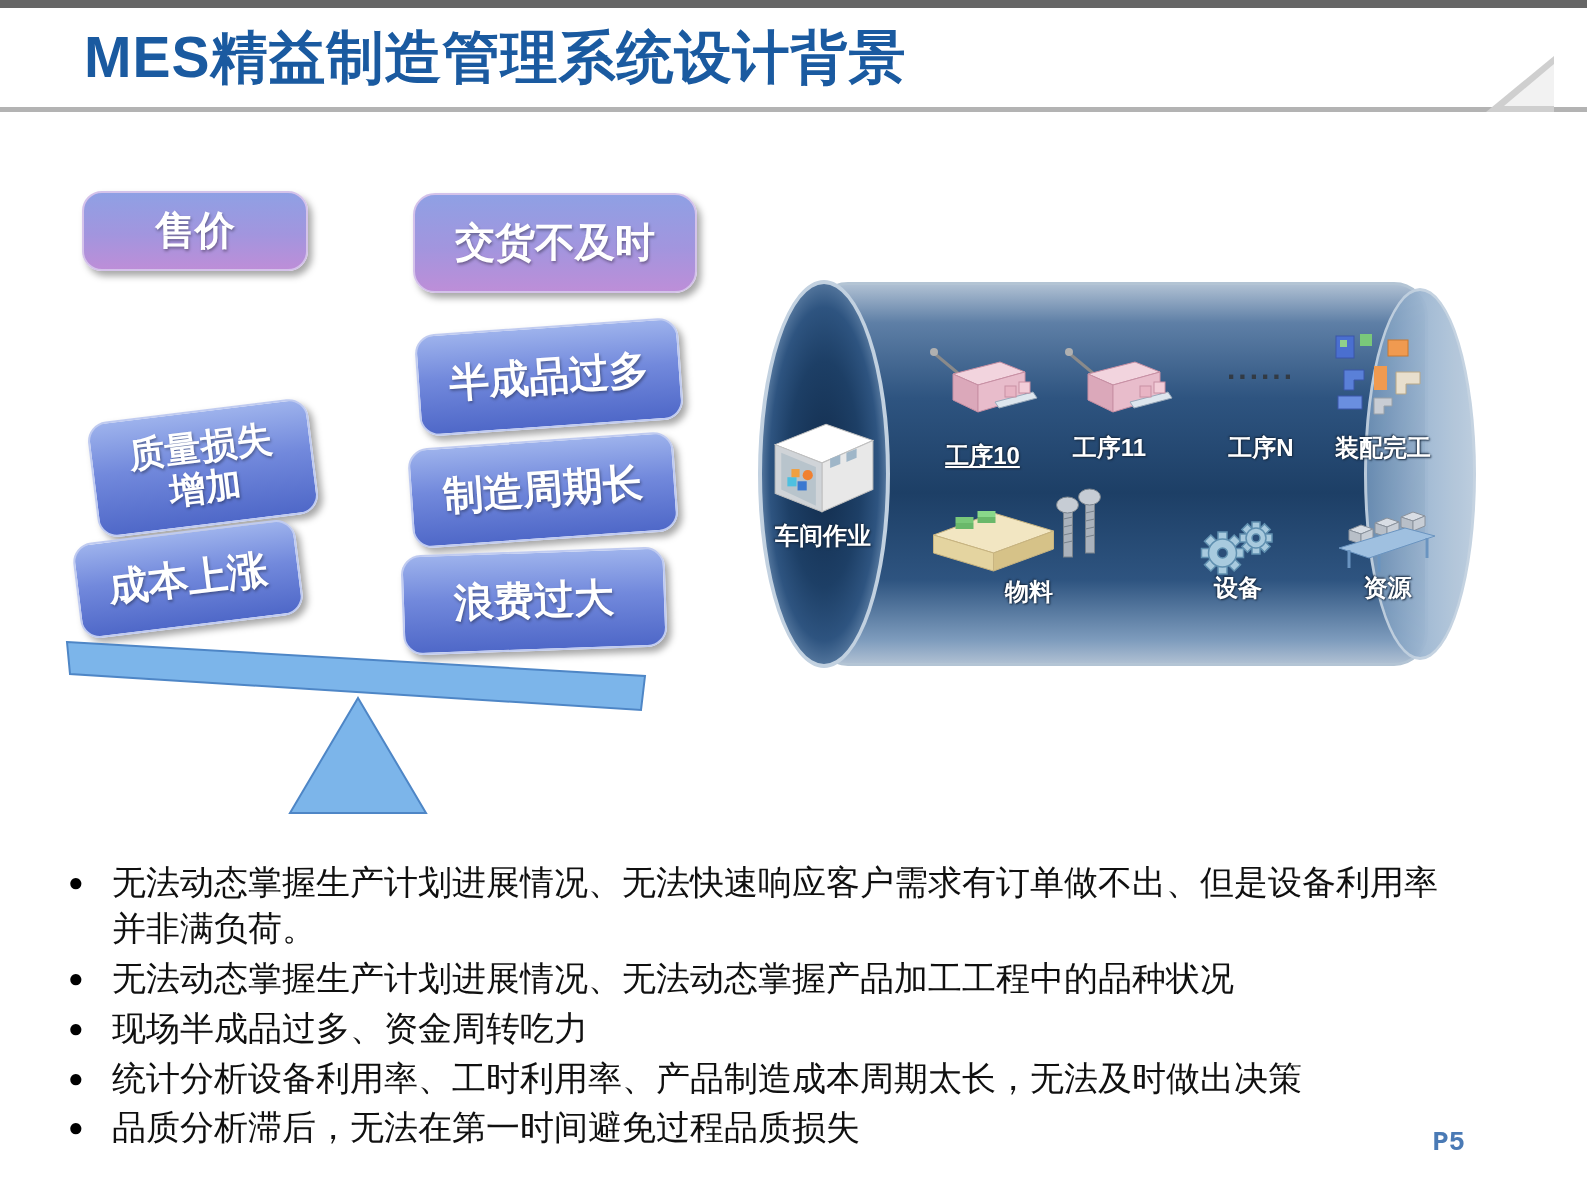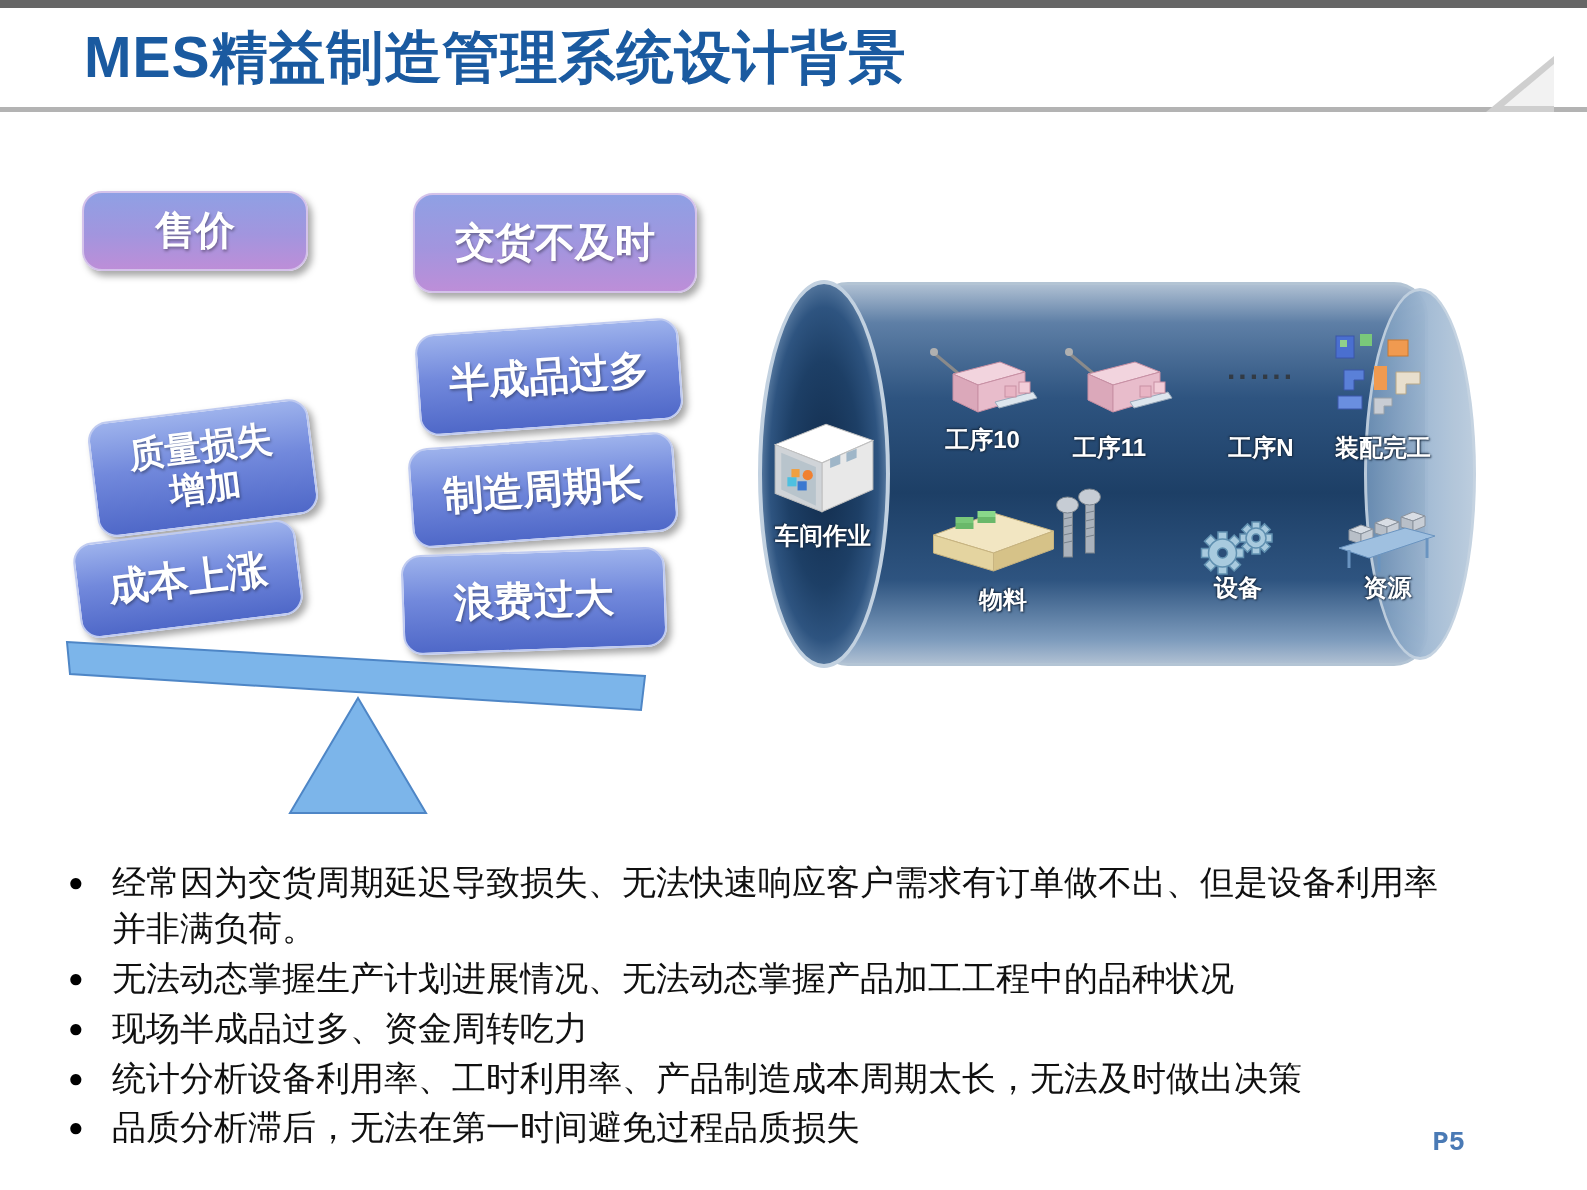--- a/index.html
+++ b/index.html
@@ -33,21 +33,21 @@
   }
   .box.purple {
     background:linear-gradient(180deg,#8fa0e4 0%, #a295de 55%, #bd8ed8 100%);
     border:2px solid #d4c2ea;
   }
   .box.blue {
     background:linear-gradient(180deg,#9db2ec 0%, #7289dc 45%, #4f68c8 100%);
     border:2px solid #c0cbf0;
   }
   .box-shoujia    { left:82px;  top:183px; width:226px; height:80px; }
-  .box-jiaohuo    { left:413px; top:185px; width:284px; height:100px; }
+  .box-jiaohuo    { left:413px; top:185px; width:284px; height:100px;border-radius:22px; }
   .box-banchengpin{ left:417px; top:318px; width:264px; height:102px; transform:rotate(-4deg); }
   .box-zhiliang   { left:92px;  top:402px; width:222px; height:116px; transform:rotate(-7deg); font-size:36px; }
   .box-zhizao     { left:410px; top:432px; width:266px; height:100px; transform:rotate(-4deg); }
   .box-chengben   { left:76px;  top:523px; width:224px; height:96px;  transform:rotate(-7deg); }
   .box-langfei    { left:402px; top:543px; width:264px; height:100px; transform:rotate(-2deg); }
 
   .seesaw-plank   { position:absolute; left:64px; top:628px; }
   .seesaw-fulcrum { position:absolute; left:288px; top:688px; }
 
   
@@ -166,21 +166,21 @@
     <svg class="cyl-item" style="left:167px; top:60px;" width="115" height="95" viewBox="0 0 115 95">
       <line x1="10" y1="14" x2="34" y2="34" stroke="#8a8a8a" stroke-width="3"></line>
       <circle cx="9" cy="12" r="4" fill="#b0b0b0"></circle>
       <polygon points="28,34 75,22 100,32 53,45" fill="#f2d4de" stroke="#c890a4"></polygon>
       <polygon points="28,34 53,45 53,72 28,60" fill="#dba8ba" stroke="#c890a4"></polygon>
       <polygon points="53,45 100,32 100,58 53,72" fill="#e8bccb" stroke="#c890a4"></polygon>
       <polygon points="70,62 108,52 112,58 74,68" fill="#dde6ee" stroke="#9aaabb"></polygon>
       <rect x="80" y="46" width="11" height="11" fill="#e8b4c4" stroke="#c890a4"></rect>
       <rect x="94" y="42" width="11" height="11" fill="#f2cdd8" stroke="#c890a4"></rect>
     </svg>
-    <div class="cyl-label" style="left:167px; top:144px; width:115px;">工序10</div>
+    <div class="cyl-label" style="left:167px; top:160px; width:115px;text-decoration:underline;">工序10</div>
 
     <svg class="cyl-item" style="left:302px; top:60px;" width="115" height="95" viewBox="0 0 115 95">
       <line x1="10" y1="14" x2="34" y2="34" stroke="#8a8a8a" stroke-width="3"></line>
       <circle cx="9" cy="12" r="4" fill="#b0b0b0"></circle>
       <polygon points="28,34 75,22 100,32 53,45" fill="#f2d4de" stroke="#c890a4"></polygon>
       <polygon points="28,34 53,45 53,72 28,60" fill="#dba8ba" stroke="#c890a4"></polygon>
       <polygon points="53,45 100,32 100,58 53,72" fill="#e8bccb" stroke="#c890a4"></polygon>
       <polygon points="70,62 108,52 112,58 74,68" fill="#dde6ee" stroke="#9aaabb"></polygon>
       <rect x="80" y="46" width="11" height="11" fill="#e8b4c4" stroke="#c890a4"></rect>
       <rect x="94" y="42" width="11" height="11" fill="#f2cdd8" stroke="#c890a4"></rect>
@@ -219,21 +219,21 @@
         <line x1="138" y1="60" x2="147" y2="58"></line>
         <ellipse cx="142" cy="22" rx="11" ry="8" fill="#c6ccd4"></ellipse>
         <rect x="160" y="20" width="9" height="50" fill="#aab2bc"></rect>
         <line x1="160" y1="30" x2="169" y2="28"></line>
         <line x1="160" y1="38" x2="169" y2="36"></line>
         <line x1="160" y1="46" x2="169" y2="44"></line>
         <line x1="160" y1="54" x2="169" y2="52"></line>
         <ellipse cx="164" cy="14" rx="11" ry="8" fill="#c6ccd4"></ellipse>
       </g>
     </svg>
-    <div class="cyl-label" style="left:195px; top:304px; width:100px;">物料</div>
+    <div class="cyl-label" style="left:195px; top:296px; width:100px;text-align:right;">物料</div>
 
     <svg class="cyl-item" style="left:430px; top:228px;" width="100" height="75" viewBox="0 0 100 75">
       <g fill="#a8cade" stroke="#6090b0" stroke-width="1.5">
         <g>
           <rect x="30" y="24" width="9" height="42"></rect>
           <rect x="30" y="24" width="9" height="42" transform="rotate(45 34.5 45)"></rect>
           <rect x="30" y="24" width="9" height="42" transform="rotate(90 34.5 45)"></rect>
           <rect x="30" y="24" width="9" height="42" transform="rotate(135 34.5 45)"></rect>
           <circle cx="34.5" cy="45" r="14"></circle>
           <circle cx="34.5" cy="45" r="5" fill="#2a4d78"></circle>
@@ -268,21 +268,21 @@
       </g>
       <polygon points="4,48 70,28 100,36 34,58" fill="#9fc0e0" stroke="#6a94c0"></polygon>
       <line x1="14" y1="50" x2="14" y2="68" stroke="#6a94c0" stroke-width="3"></line>
       <line x1="44" y1="56" x2="44" y2="72" stroke="#6a94c0" stroke-width="3"></line>
       <line x1="92" y1="38" x2="92" y2="58" stroke="#6a94c0" stroke-width="3"></line>
     </svg>
     <div class="cyl-label" style="left:577px; top:292px; width:105px;">资源</div>
   </div>
 
   <ul class="bullets">
-    <li>经常因为交货周期延迟导致损失、无法快速响应客户需求有订单做不出、但是设备利用率并非满负荷。</li>
+    <li>无法动态掌握生产计划进展情况、无法快速响应客户需求有订单做不出、但是设备利用率并非满负荷。</li>
     <li>无法动态掌握生产计划进展情况、无法动态掌握产品加工工程中的品种状况</li>
     <li>现场半成品过多、资金周转吃力</li>
     <li>统计分析设备利用率、工时利用率、产品制造成本周期太长，无法及时做出决策</li>
     <li>品质分析滞后，无法在第一时间避免过程品质损失</li>
   </ul>
 
   <div class="page-num">P5</div>
 </div>
 
 </body></html>

